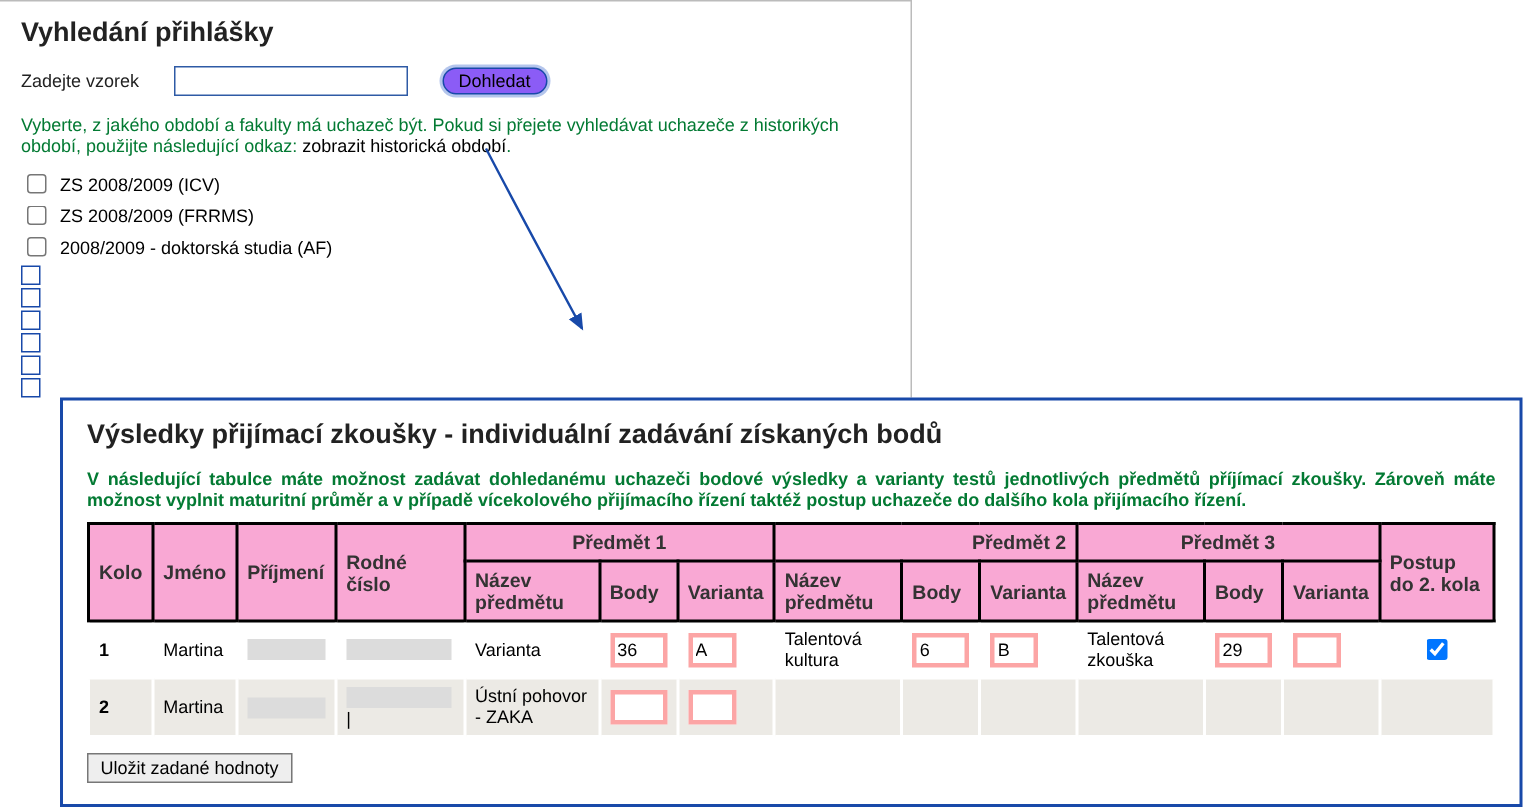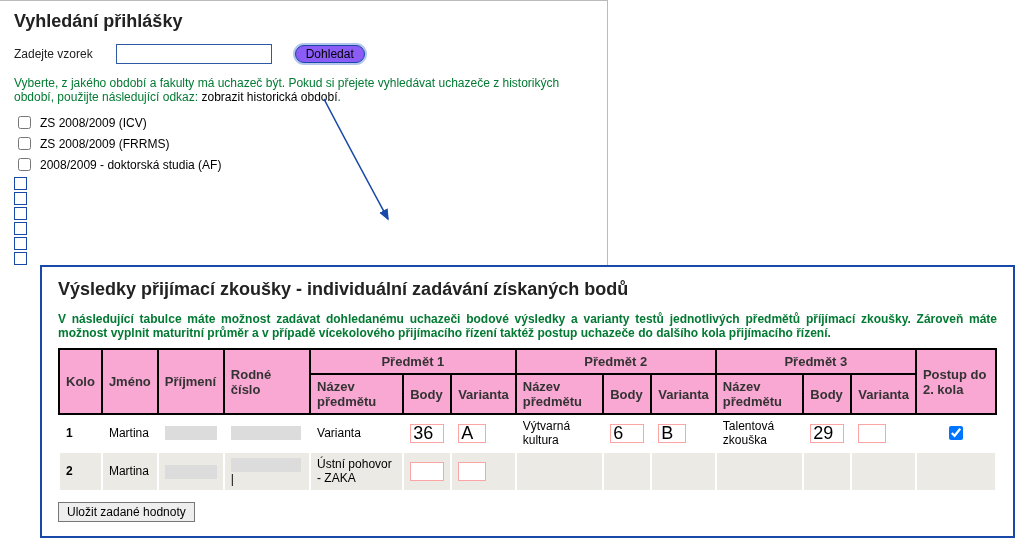--- a/index.html
+++ b/index.html
@@ -137,25 +137,25 @@
     padding: 4px 6px;
     font-size: 12px;
     border: 2px solid #fff;
     vertical-align: middle;
     background: #fff;
   }
   table.data tr.alt td {
     background: #eceae5;
   }
   .small-input {
-    border: 1px solid #fca5a5;
+    border: 3px solid #fca5a5;
     width: 28px;
     height: 17px;
     font-family: inherit;
-    font-size: 18px;
+    font-size: 12px;
     padding: 0 2px;
     text-align: left;
   }
   .variant-input {
     width: 22px;
   }
   .redacted {
     display: inline-block;
     background: #dcdcdc;
     height: 14px;
@@ -237,21 +237,21 @@
   <p class="green-text justify">V následující tabulce máte možnost zadávat dohledanému uchazeči bodové výsledky a varianty testů jednotlivých předmětů příjímací zkoušky. Zároveň máte možnost vyplnit maturitní průměr a v případě vícekolového přijímacího řízení taktéž postup uchazeče do dalšího kola přijímacího řízení.</p>
 
   <table class="data">
     <thead>
       <tr>
         <th rowspan="2">Kolo</th>
         <th rowspan="2">Jméno</th>
         <th rowspan="2">Příjmení</th>
         <th rowspan="2">Rodné číslo</th>
         <th colspan="3" style="text-align:center">Předmět 1</th>
-        <th colspan="3" style="text-align:center">Předmět 2</th>
+        <th colspan="3" style="text-align:right">Předmět 2</th>
         <th colspan="3" style="text-align:center">Předmět 3</th>
         <th rowspan="2">Postup do 2. kola</th>
       </tr>
       <tr>
         <th>Název předmětu</th>
         <th>Body</th>
         <th>Varianta</th>
         <th>Název předmětu</th>
         <th>Body</th>
         <th>Varianta</th>
@@ -263,21 +263,21 @@
     <tbody>
 
       <tr>
         <td><b>1</b></td>
         <td>Martina</td>
         <td><span class="redacted"></span></td>
         <td><span class="redacted wide"></span></td>
         <td>Varianta</td>
         <td><input class="small-input" value="36" style=""></td>
         <td><input class="small-input variant-input" value="A" style=""></td>
-        <td>Výtvarná kultura</td>
+        <td>Talentová kultura</td>
         <td><input class="small-input" value="6" style=""></td>
         <td><input class="small-input variant-input" value="B" style=""></td>
         <td>Talentová zkouška</td>
         <td><input class="small-input" value="29" style=""></td>
         <td><input class="small-input variant-input" value="" style=""></td>
         <td style="text-align:center"><input type="checkbox" checked="" class="checkbox-cell" style=""></td>
       </tr>
 
       <tr class="alt">
         <td><b>2</b></td>

